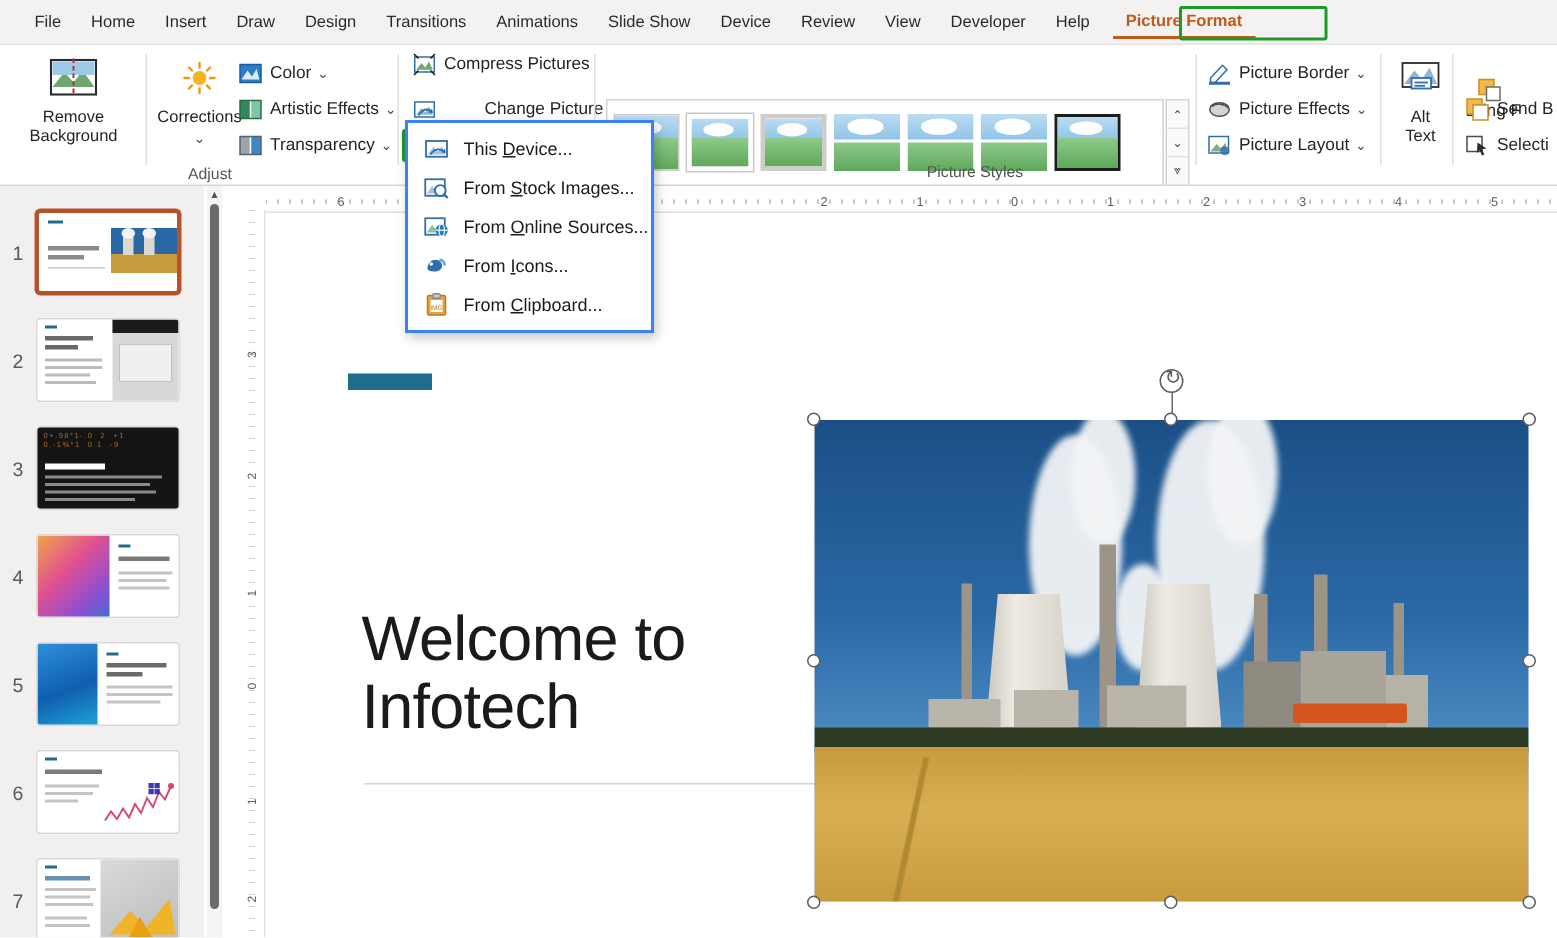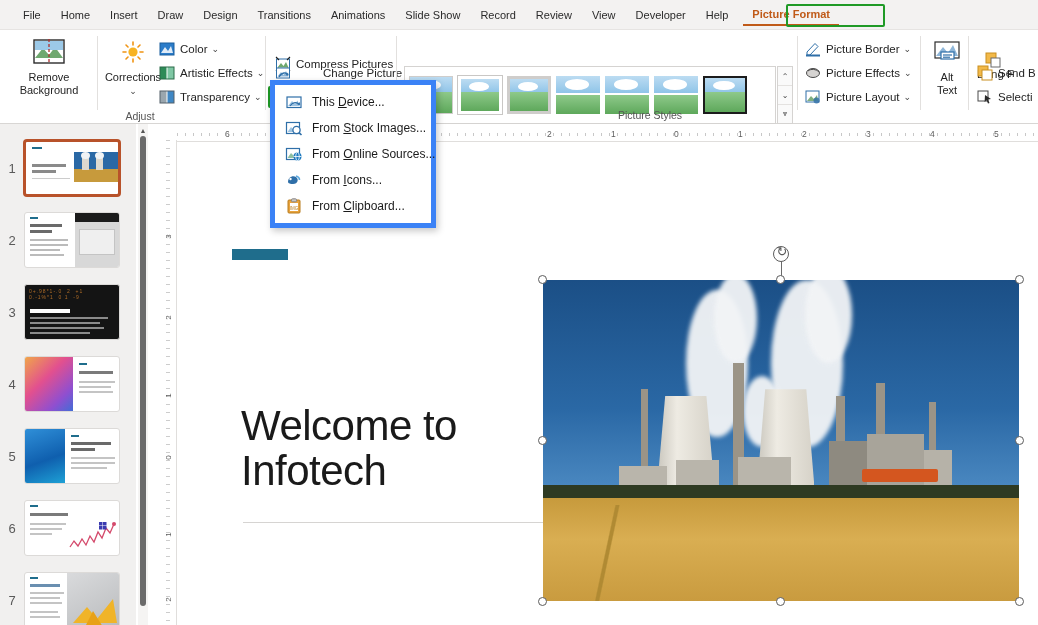--- a/index.html
+++ b/index.html
@@ -97,21 +97,21 @@
     flex:1; display:flex; align-items:center; justify-content:center;
     font-size:8px; color:#444; border-bottom:1px solid #e4e2e0; cursor:default;
   }
   .gallery-scroll div:last-child { border-bottom:none; }
 
   
   #change-picture-menu {
     position:absolute; left:270px; top:80px;
     width:166px;
     background:#ffffff;
-    border:5px solid #3b82f6;
+    border:2px solid #3b82f6;
     box-shadow:2px 3px 7px rgba(0,0,0,.22);
     padding:4px 0;
     z-index:60;
   }
   .menu-row {
     display:flex; align-items:center;
     height:26px; padding:0 10px;
     font-size:12px; color:#1b1b1b; white-space:nowrap;
     cursor:default;
   }
@@ -256,21 +256,21 @@
 
 <div id="menubar">
   <div class="menu-item">File</div>
   <div class="menu-item">Home</div>
   <div class="menu-item">Insert</div>
   <div class="menu-item">Draw</div>
   <div class="menu-item">Design</div>
   <div class="menu-item">Transitions</div>
   <div class="menu-item">Animations</div>
   <div class="menu-item">Slide Show</div>
-  <div class="menu-item">Record</div>
+  <div class="menu-item">Device</div>
   <div class="menu-item">Review</div>
   <div class="menu-item">View</div>
   <div class="menu-item">Developer</div>
   <div class="menu-item">Help</div>
   <div class="menu-item active-tab" style="margin-left:4px;">Picture Format</div>
 </div>
 <div id="tab-highlight" style="left:786px; top:4px; width:99px; height:23px;"></div>
 
 <div id="ribbon">
 
@@ -343,21 +343,21 @@
       </span>
       <span>Transparency</span>
       <span class="chev">⌄</span>
     </div>
 
     <div class="grp-label" style="left:80px; width:120px;">Adjust</div>
   </div>
 
   <div class="vsep" style="left:265px;"></div>
 
-  <div class="smbtn" style="left:272px; top:24px;">
+  <div class="smbtn" style="left:272px; top:3px;">
     <span class="ic">
       <svg width="16" height="16" viewBox="0 0 16 16">
         <rect x="1.5" y="3" width="13" height="10" fill="#fff" stroke="#2f6fa8"></rect>
         <path d="M2.5 11.5 L6 7 L8.5 10 L11 6 L13.5 11.5 Z" fill="#6fa86f"></path>
         <g stroke="#1f1f1f" stroke-width="1.1">
             <path d="M1 1 L4 4 M15 1 L12 4 M1 15 L4 12 M15 15 L12 12"></path>
           </g>
       </svg>
     </span>
     <span>Compress Pictures</span>

